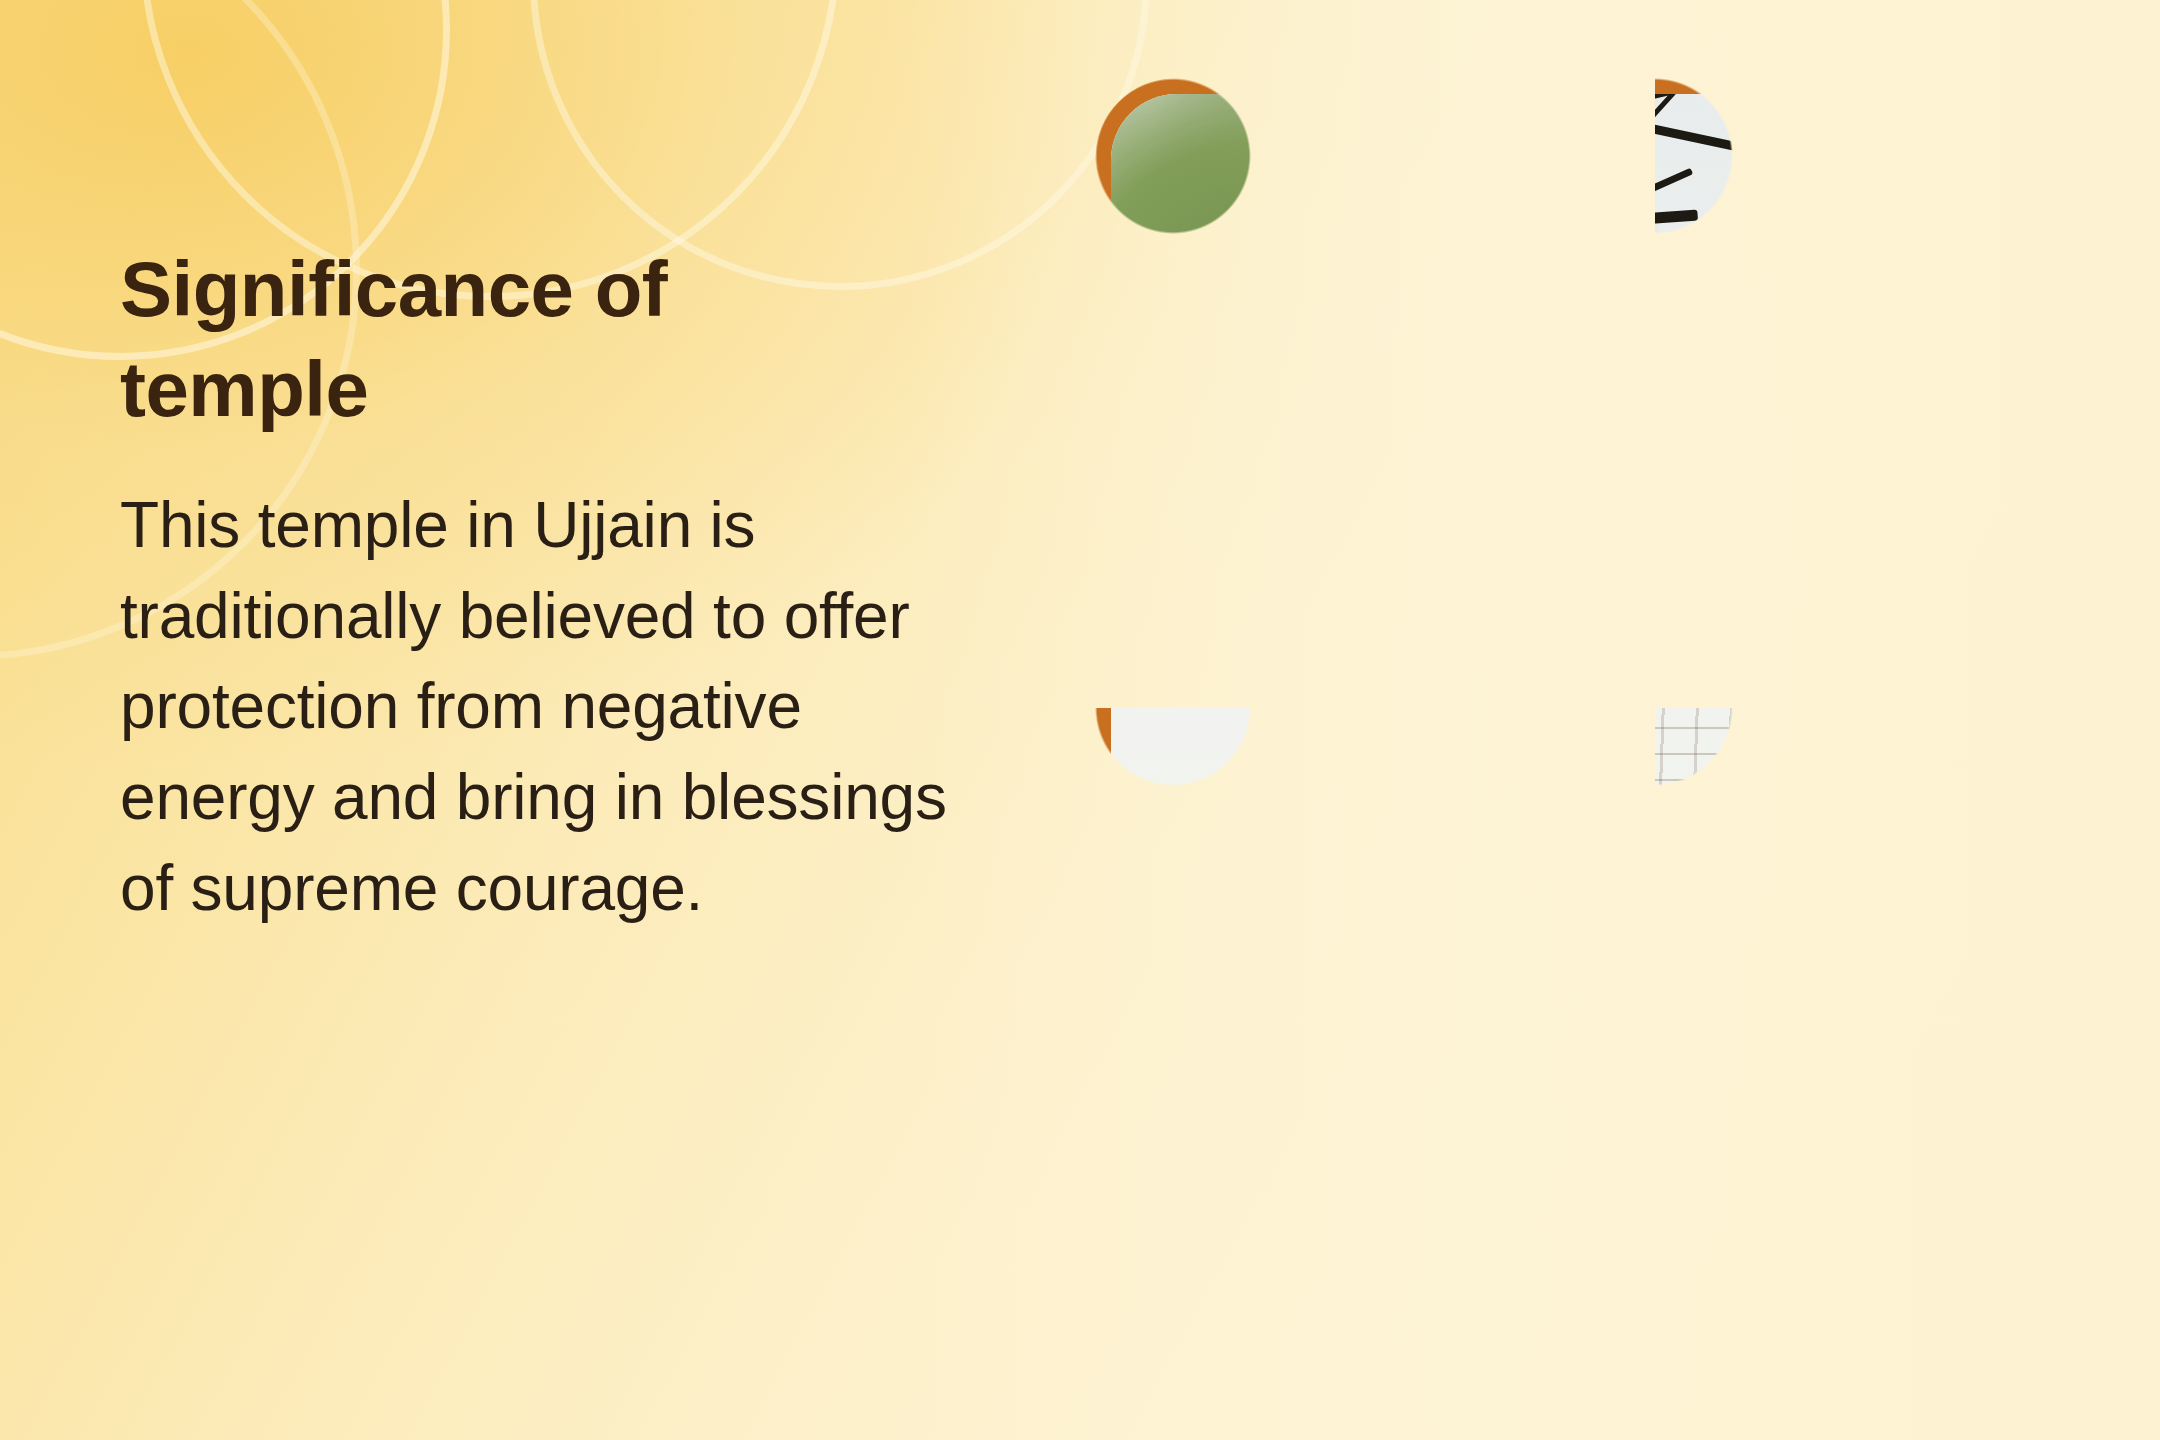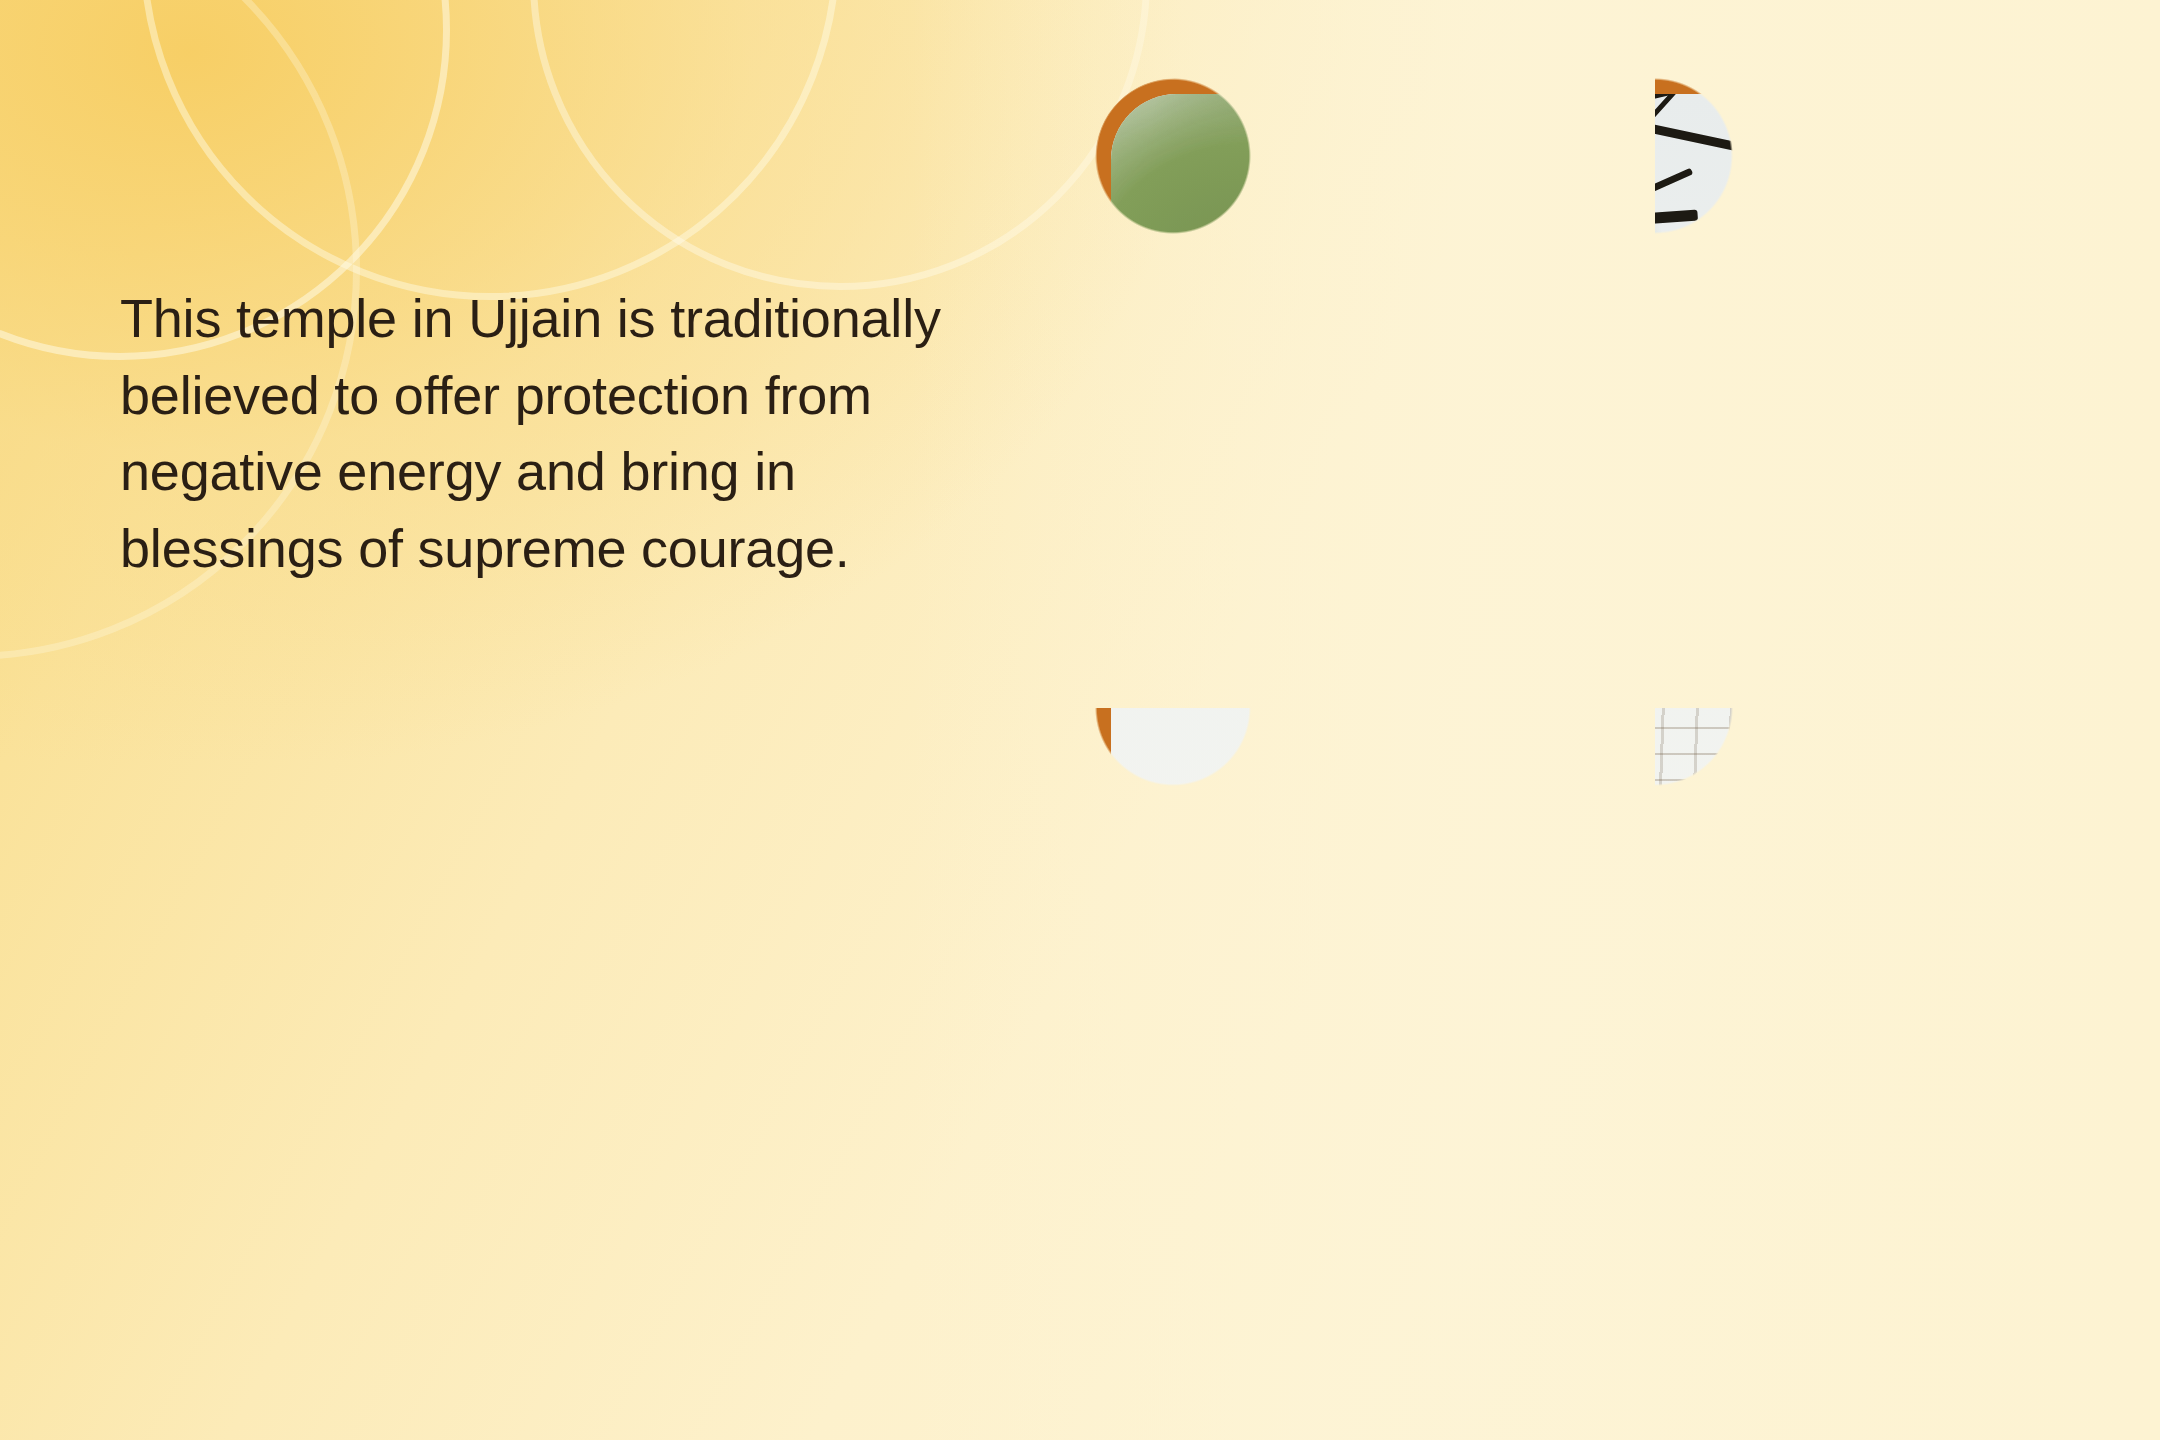--- a/index.html
+++ b/index.html
@@ -51,21 +51,21 @@
   #page-title{
     font-size:78px;
     font-weight:700;
     line-height:1.28;
     color:#3A2410;
     letter-spacing:-0.5px;
     max-width:700px;
   }
   #body-copy{
     margin-top:40px;
-    font-size:54px;
+    font-size:64px;
     font-weight:400;
     line-height:1.42;
     color:#2A1F14;
     max-width:860px;
     letter-spacing:-0.2px;
   }
 
   
   #photo-frame{
     position:absolute;
@@ -284,20 +284,21 @@
 <div id="bg-layer">
   <div id="bg-glow"></div>
   <div class="deco-ring" id="ring-a"></div>
   <div class="deco-ring" id="ring-b"></div>
   <div class="deco-ring" id="ring-c"></div>
   <div class="deco-ring" id="ring-d"></div>
   <div id="bg-fade-r"></div>
 </div>
 
 <div id="text-col">
+  <h1 id="page-title">Significance of temple</h1>
   <p id="body-copy"> This temple in Ujjain is traditionally believed to offer protection from negative energy and bring in blessings of supreme courage.</p>
 </div>
 
 <div id="photo-frame">
   <div id="notch-tl"></div>
   <div id="notch-bl"></div>
 
   <div id="photo">
 
     <div class="sky"></div>

